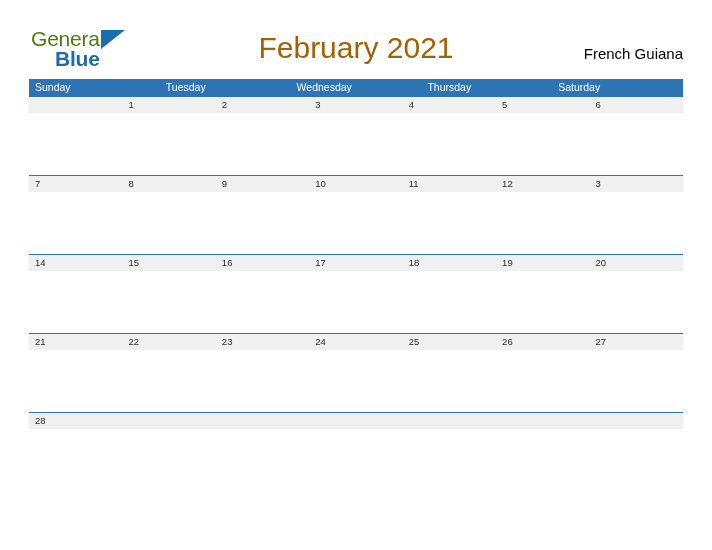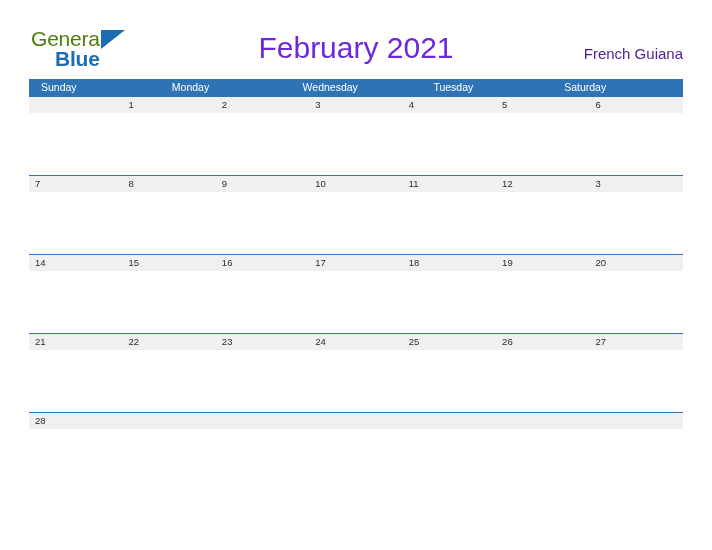--- a/index.html
+++ b/index.html
@@ -71,31 +71,31 @@
   }
 
   .month-title {
     position: absolute;
     left: 0;
     top: 31px;
     width: 712px;
     text-align: center;
     font-size: 30px;
     font-weight: normal;
-    color: #6d28d9;
+    color: #a16207;
     letter-spacing: 0px;
     font-family: "Liberation Sans", sans-serif;
   }
 
   .location {
     position: absolute;
     right: 29px;
     top: 45px;
     font-size: 15px;
-    color: #4c1d95;
+    color: #000000;
     font-family: "Liberation Sans", sans-serif;
     text-align: right;
   }
 
   
   .calendar {
     position: absolute;
     left: 29px;
     top: 79px;
     width: 654px;
@@ -105,21 +105,21 @@
     display: flex;
     width: 100%;
     background: #2e74b5;
     height: 17px;
   }
   .weekday-cell {
     flex: 1 1 0;
     color: #ffffff;
     font-size: 10.5px;
     line-height: 17px;
-    padding-left: 12px;
+    padding-left: 6px;
     box-sizing: border-box;
     font-family: "Liberation Sans", sans-serif;
     white-space: nowrap;
     overflow: hidden;
   }
 
   .week-row {
     width: 100%;
     border-top: 1.6px solid #2e74b5;
     height: 79px;
@@ -178,23 +178,23 @@
     <div class="month-title">February 2021</div>
 
     <div class="location">French Guiana</div>
 
   </div>
 
   <div class="calendar">
 
     <div class="weekday-row">
       <div class="weekday-cell">Sunday</div>
-      <div class="weekday-cell">Monday</div>
+      <div class="weekday-cell">Tuesday</div>
       <div class="weekday-cell">Wednesday</div>
-      <div class="weekday-cell">Tuesday</div>
+      <div class="weekday-cell">Thursday</div>
       <div class="weekday-cell">Saturday</div>
     </div>
 
     <div class="week-row">
       <div class="daynum-strip">
         <div class="daynum-cell"></div>
         <div class="daynum-cell">1</div>
         <div class="daynum-cell">2</div>
         <div class="daynum-cell">3</div>
         <div class="daynum-cell">4</div>

